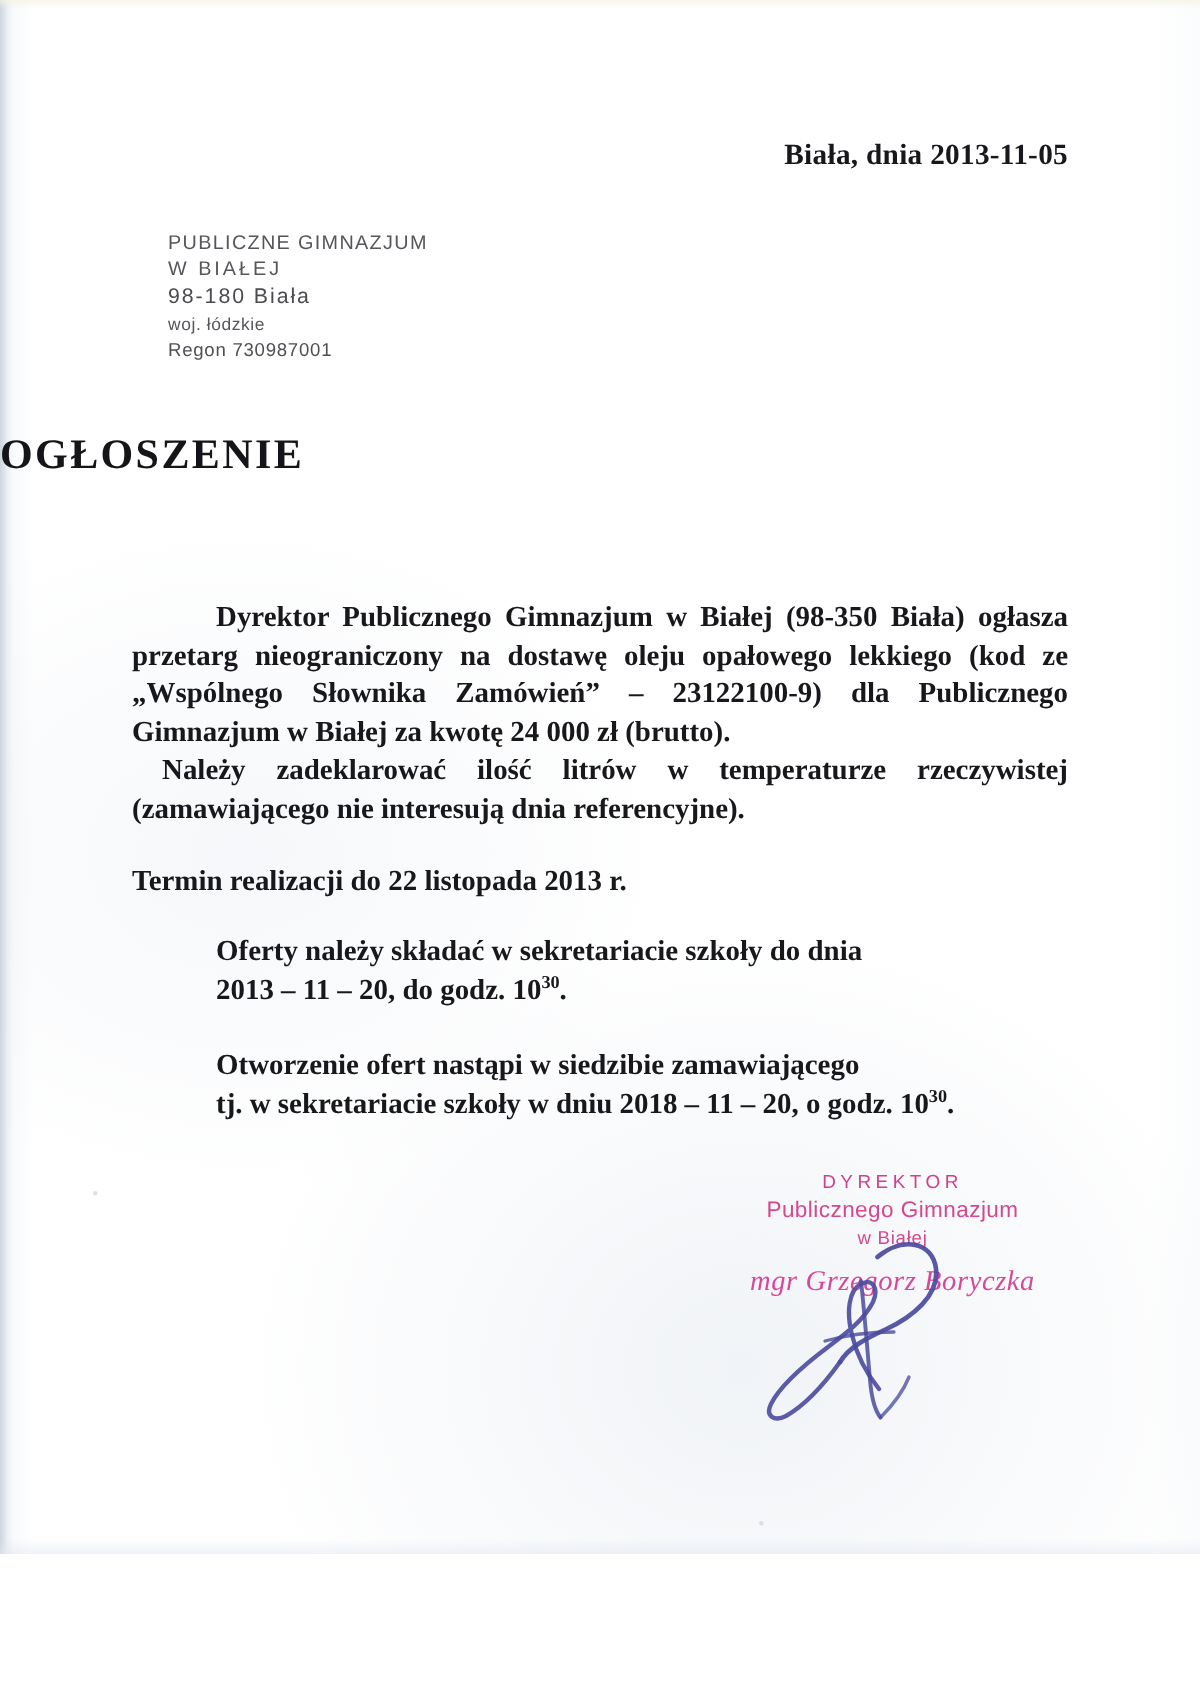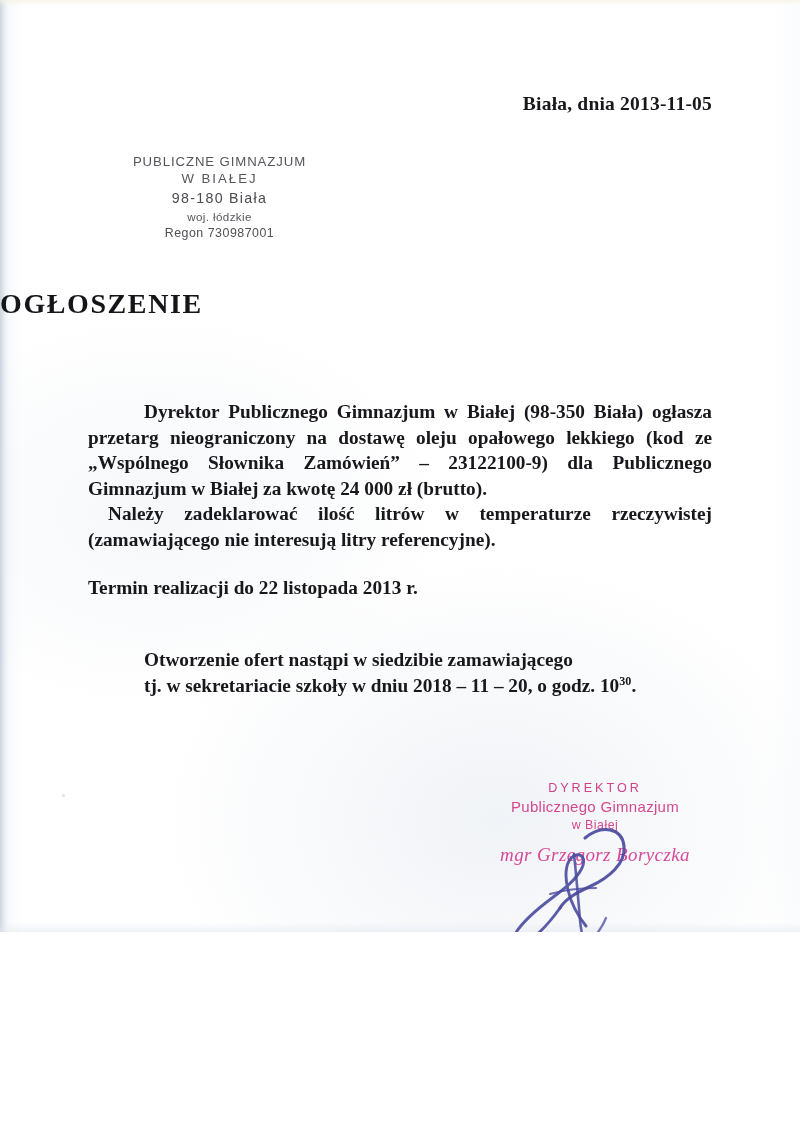--- a/index.html
+++ b/index.html
@@ -13,21 +13,21 @@
     background: #ffffff;
     font-family: "Liberation Serif", serif;
     color: #1a1a1a;
     overflow: hidden;
   }
 
   
   .page {
     position: relative;
     width: 800px;
-    height: 932px;
+    height: 1036px;
     background:
       radial-gradient(ellipse 60% 40% at 62% 88%, rgba(228,233,240,0.55) 0%, rgba(255,255,255,0) 70%),
       radial-gradient(ellipse 50% 30% at 20% 55%, rgba(231,236,242,0.40) 0%, rgba(255,255,255,0) 72%),
       linear-gradient(90deg, #e9edf3 0px, #f7f9fb 7px, #ffffff 22px, #ffffff 96%, #fbfcfd 100%);
     overflow: hidden;
   }
   .edge-left {
     position: absolute;
     left: 0; top: 0;
     width: 9px; height: 100%;
@@ -57,21 +57,21 @@
     letter-spacing: 0.2px;
     color: #17171c;
   }
 
   
   .school-stamp {
     position: absolute;
     left: 112px;
     top: 153px;
     width: 215px;
-    text-align: center;
+    text-align: left;
     font-family: "Liberation Sans", sans-serif;
     color: #4b4b50;
     line-height: 1.32;
     filter: blur(0.22px);
   }
   .school-stamp .s-l1 {
     font-size: 13.2px;
     letter-spacing: 0.9px;
     color: #55555b;
   }
@@ -224,28 +224,32 @@
     <div class="s-l4">woj. łódzkie</div>
     <div class="s-l5">Regon 730987001</div>
   </div>
 
   <div class="doc-title">OGŁOSZENIE</div>
 
   <div class="body-block">
 
     <p class="para indent-lg">Dyrektor Publicznego Gimnazjum w Białej (98-350 Biała) ogłasza przetarg nieograniczony na dostawę oleju opałowego lekkiego (kod ze „Wspólnego Słownika Zamówień” – 23122100-9) dla Publicznego Gimnazjum w Białej za kwotę 24 000 zł (brutto).</p>
 
-    <p class="para indent-sm">Należy zadeklarować ilość litrów w temperaturze rzeczywistej (zamawiającego nie interesują litry referencyjne).</p>
+    <p class="para indent-sm">Należy zadeklarować ilość litrów w temperaturze rzeczywistej (zamawiającego nie interesują dnia referencyjne).</p>
 
     <div class="gap-md"></div>
 
     <p class="para no-indent">Termin realizacji do 22 listopada 2013 r.</p>
 
     <div class="gap-md"></div>
 
+    <p class="para indent-lg">
+      <span>Oferty należy składać w sekretariacie szkoły do dnia</span>
+      <span class="lastline"><span>2013 – 11 – 20, do godz. 10</span><sup class="time-sup">30</sup><span>.</span></span>
+    </p>
 
     <div class="gap-lg"></div>
 
     <p class="para indent-lg">
       <span>Otworzenie ofert nastąpi w siedzibie zamawiającego</span>
       <span class="lastline"><span>tj. w sekretariacie szkoły w dniu 2018 – 11 – 20, o godz. 10</span><sup class="time-sup">30</sup><span>.</span></span>
     </p>
 
   </div>
 

